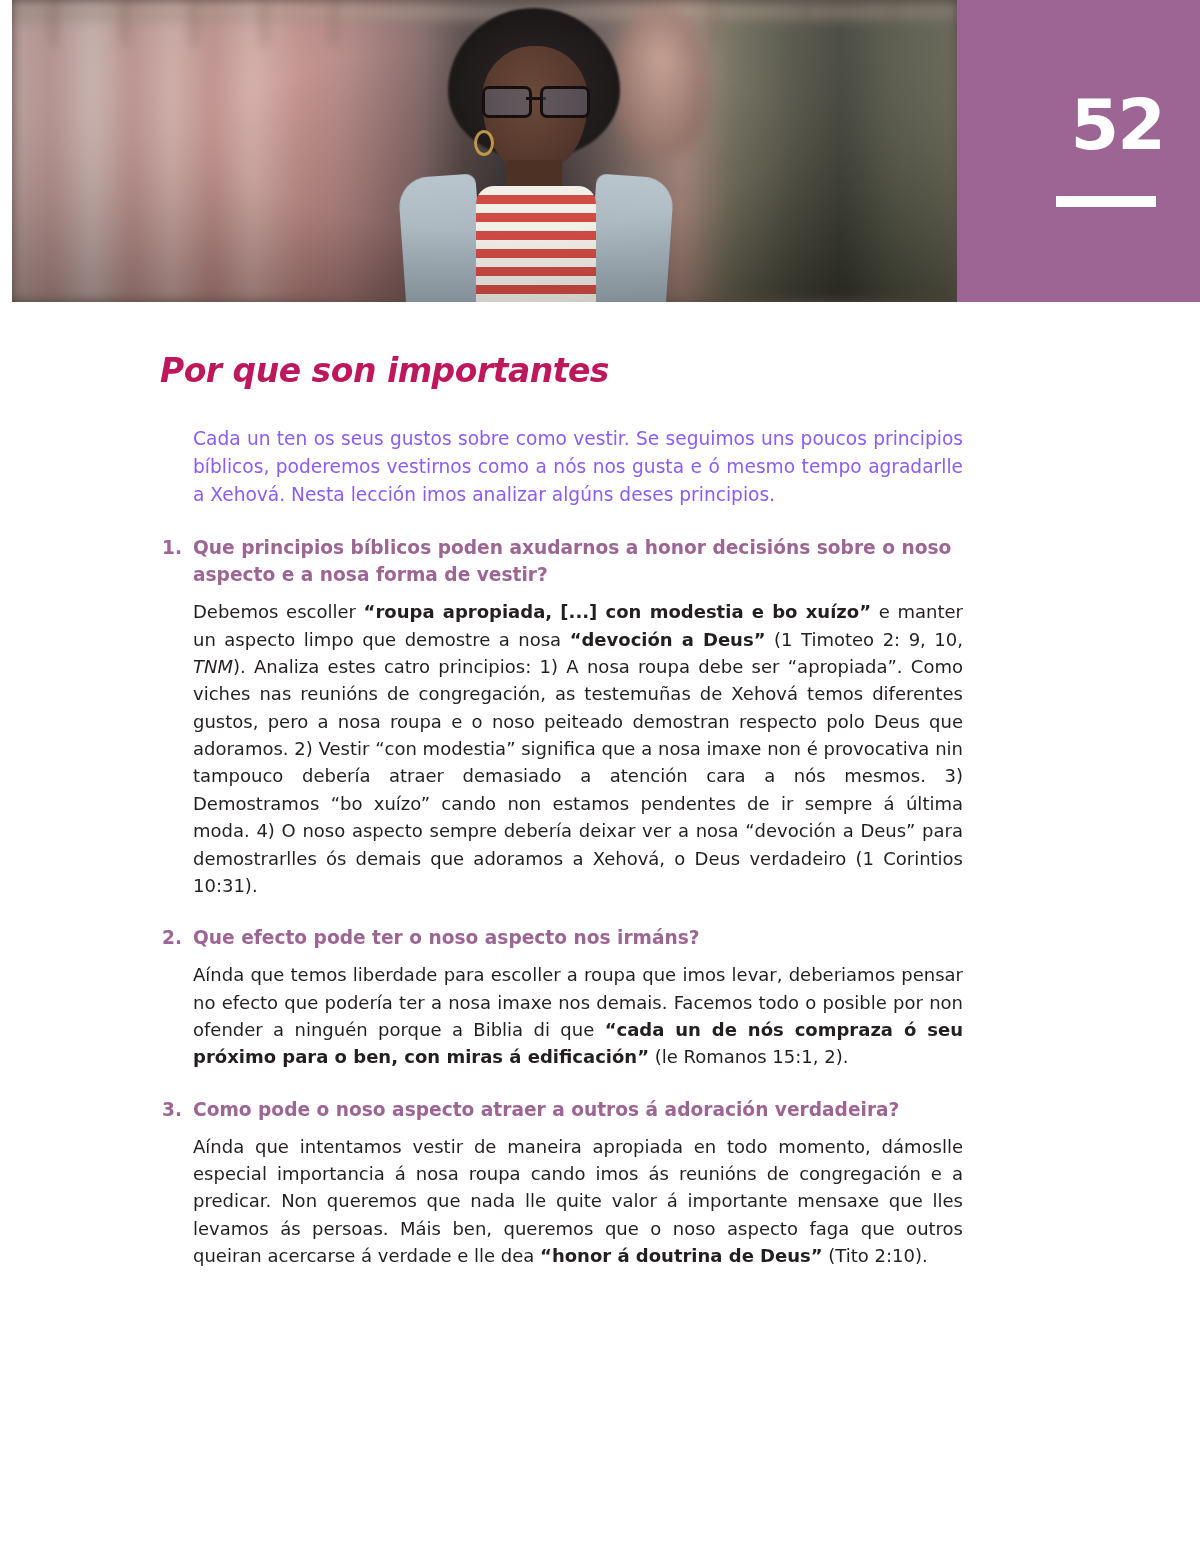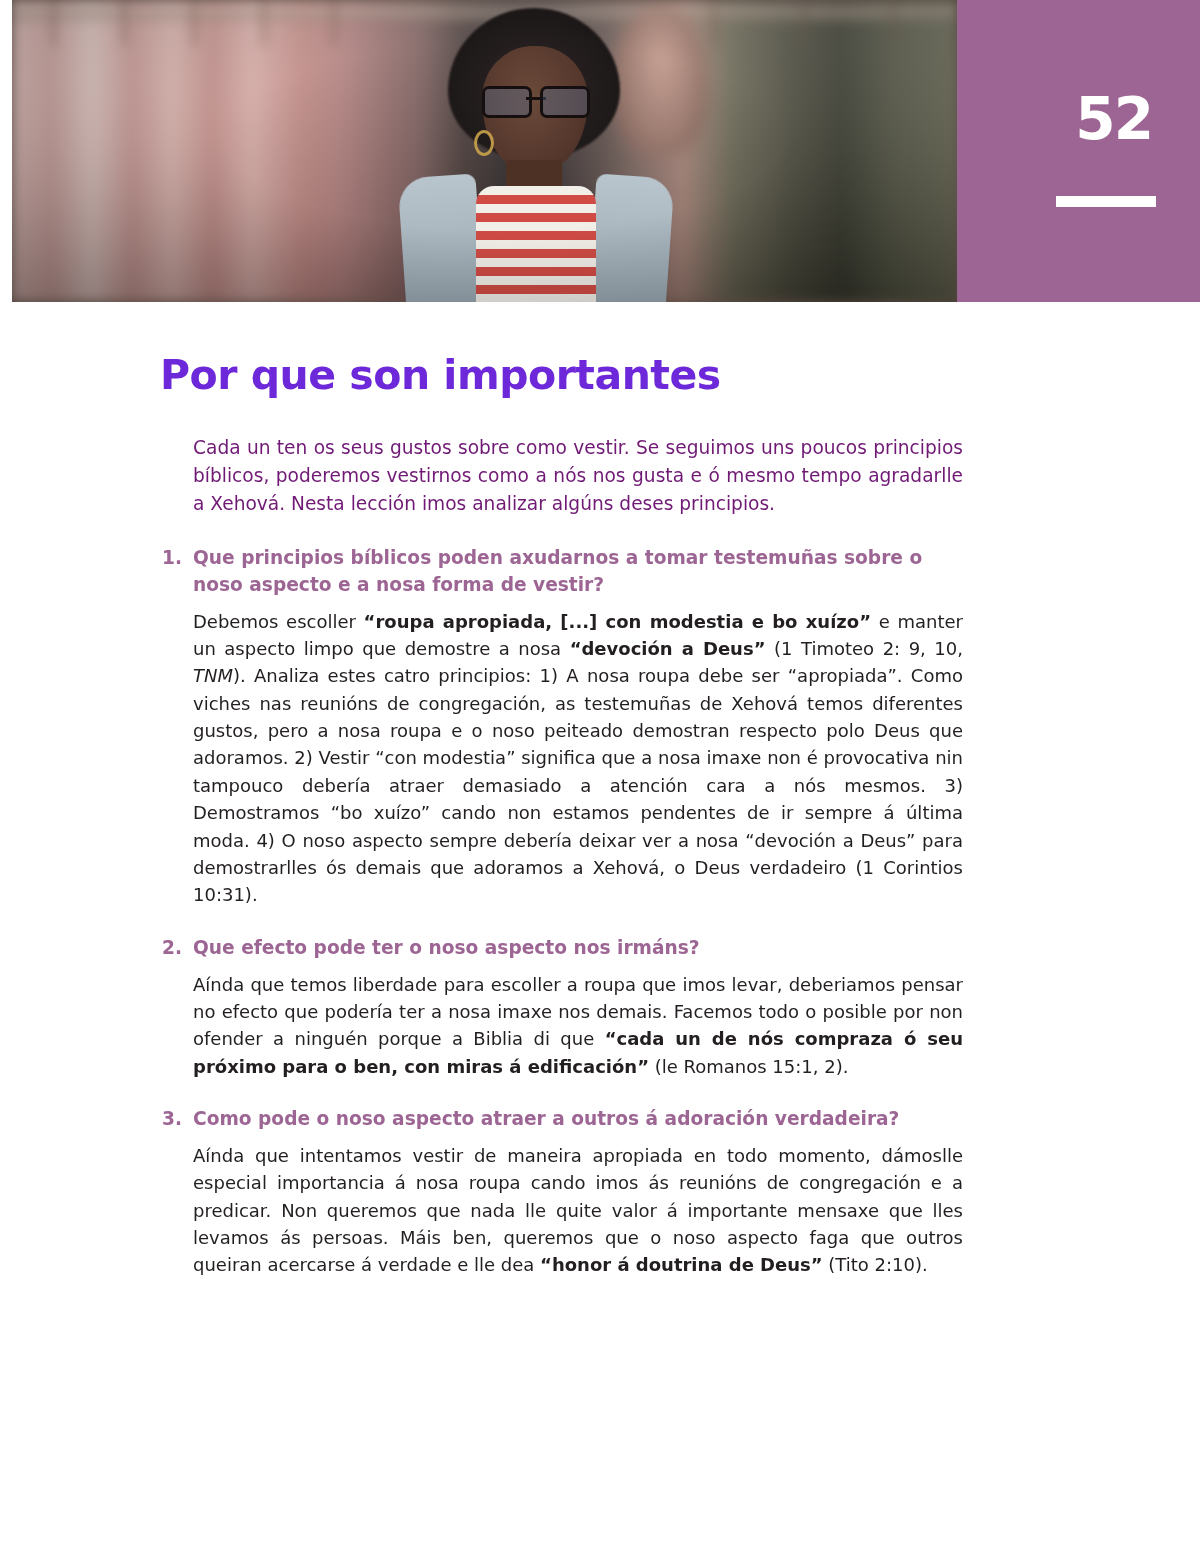--- a/index.html
+++ b/index.html
@@ -162,25 +162,25 @@
   .lesson-box {
     position: absolute;
     right: 0;
     top: 0;
     width: 243px;
     height: 302px;
     background: #9c6593;
   }
   .lesson-number {
     position: absolute;
-    right: 48px;
+    right: 36px;
     top: 90px;
     font-family: "DejaVu Sans", sans-serif;
     font-weight: bold;
-    font-size: 58px;
+    font-size: 70px;
     line-height: 1;
     color: #ffffff;
     letter-spacing: -2px;
   }
   .lesson-rule {
     position: absolute;
     right: 44px;
     top: 196px;
     width: 100px;
     height: 11px;
@@ -192,35 +192,36 @@
     position: absolute;
     left: 0;
     top: 302px;
     width: 1200px;
   }
   .title {
     margin: 50px 0 0 160px;
     width: 820px;
     font-family: "DejaVu Sans", sans-serif;
     font-weight: bold;
-    font-size: 41px;
+    font-size: 33px;
     line-height: 1.17;
     letter-spacing: -0.5px;
-    color: #6d28d9;
+    color: #be185d;
+    font-style: italic;
   }
   .body-col {
     margin: 34px 0 0 193px;
     width: 770px;
   }
   p.para {
     margin: 0 0 0 0;
     font-size: 18.6px;
     line-height: 1.52;
     text-align: justify;
-    color: #701a75;
+    color: #8b5cf6;
   }
   .qblock {
     margin-top: 26px;
   }
   .q-head {
     display: flex;
     margin-left: -31px;
     width: 801px;
     color: #9c6593;
     font-weight: bold;
@@ -294,21 +295,21 @@
     <span>Por que son importantes</span><br>
   </h1>
 
   <div class="body-col">
 
     <p class="para">Cada un ten os seus gustos sobre como vestir. Se seguimos uns poucos principios bíblicos, poderemos vestirnos como a nós nos gusta e ó mesmo tempo agradarlle a Xehová. Nesta lección imos analizar algúns deses principios.</p>
 
     <div class="qblock">
       <div class="q-head">
         <span class="q-num">1.</span>
-        <span class="q-text">Que principios bíblicos poden axudarnos a tomar testemuñas sobre o noso aspecto e a nosa forma de vestir?</span>
+        <span class="q-text">Que principios bíblicos poden axudarnos a honor decisións sobre o noso aspecto e a nosa forma de vestir?</span>
       </div>
       <div class="q-body">Debemos escoller <b>“roupa apropiada, [...] con modestia e bo xuízo”</b> e manter un aspecto limpo que demostre a nosa <b>“devoción a Deus”</b> (1 Timoteo 2: 9, 10, <i>TNM</i>). Analiza estes catro principios: 1) A nosa roupa debe ser “apropiada”. Como viches nas reunións de congregación, as testemuñas de Xehová temos diferentes gustos, pero a nosa roupa e o noso peiteado demostran respecto polo Deus que adoramos. 2) Vestir “con modestia” significa que a nosa imaxe non é provocativa nin tampouco debería atraer demasiado a atención cara a nós mesmos. 3) Demostramos “bo xuízo” cando non estamos pendentes de ir sempre á última moda. 4) O noso aspecto sempre debería deixar ver a nosa “devoción a Deus” para demostrarlles ós demais que adoramos a Xehová, o Deus verdadeiro (1 Corintios 10:31).</div>
     </div>
 
     <div class="qblock">
       <div class="q-head">
         <span class="q-num">2.</span>
         <span class="q-text">Que efecto pode ter o noso aspecto nos irmáns?</span>
       </div>
       <div class="q-body">Aínda que temos liberdade para escoller a roupa que imos levar, deberiamos pensar no efecto que podería ter a nosa imaxe nos demais. Facemos todo o posible por non ofender a ninguén porque a Biblia di que <b>“cada un de nós compraza ó seu próximo para o ben, con miras á edificación”</b> (le Romanos 15:1, 2).</div>

